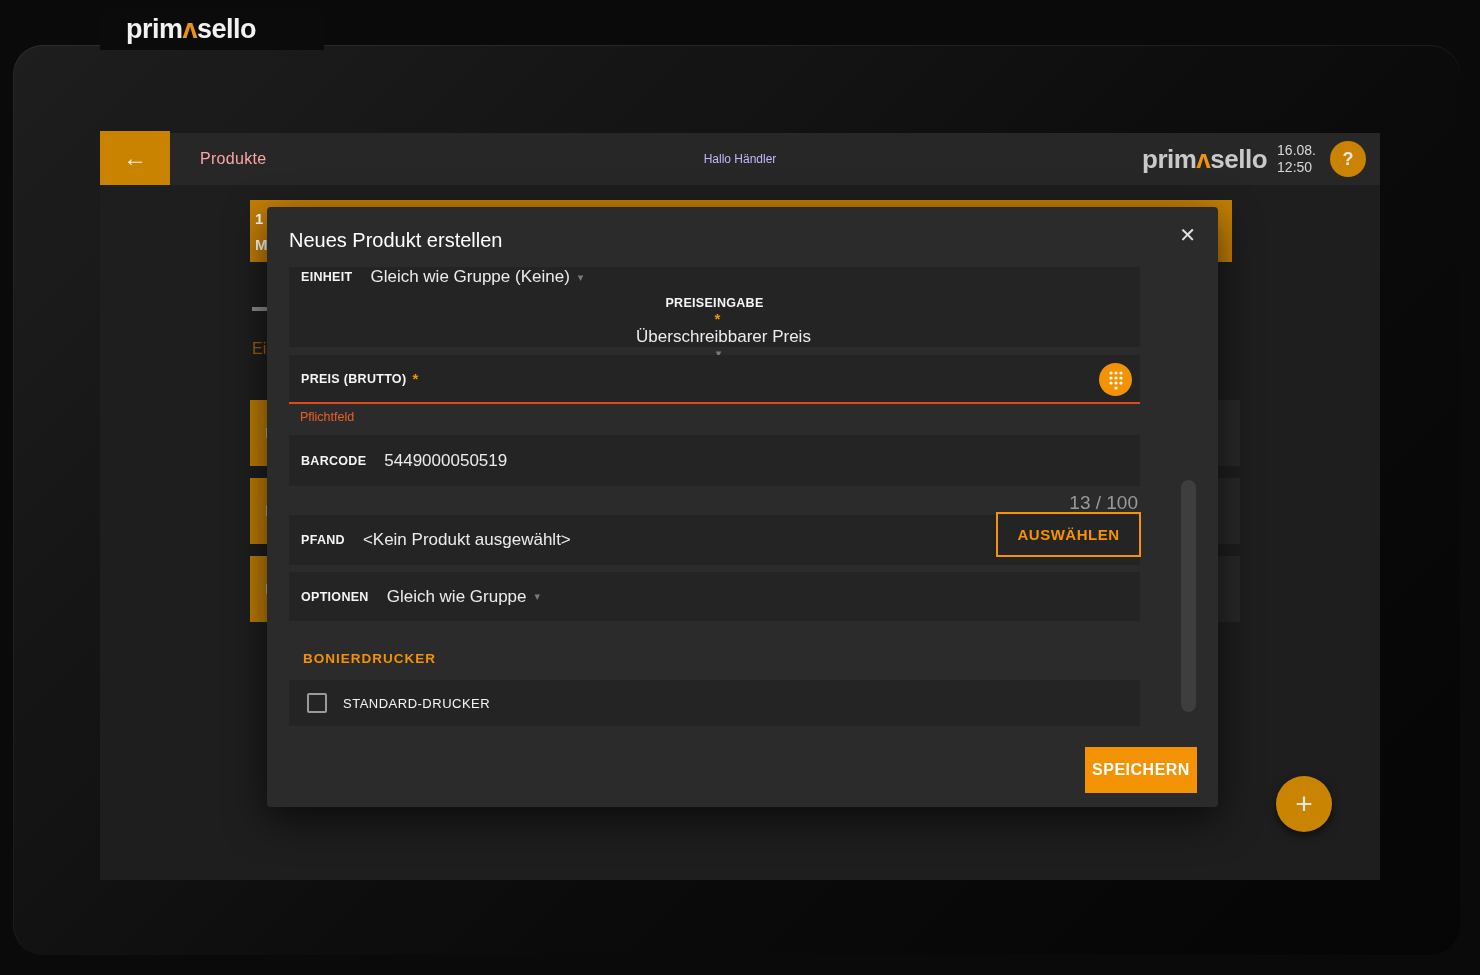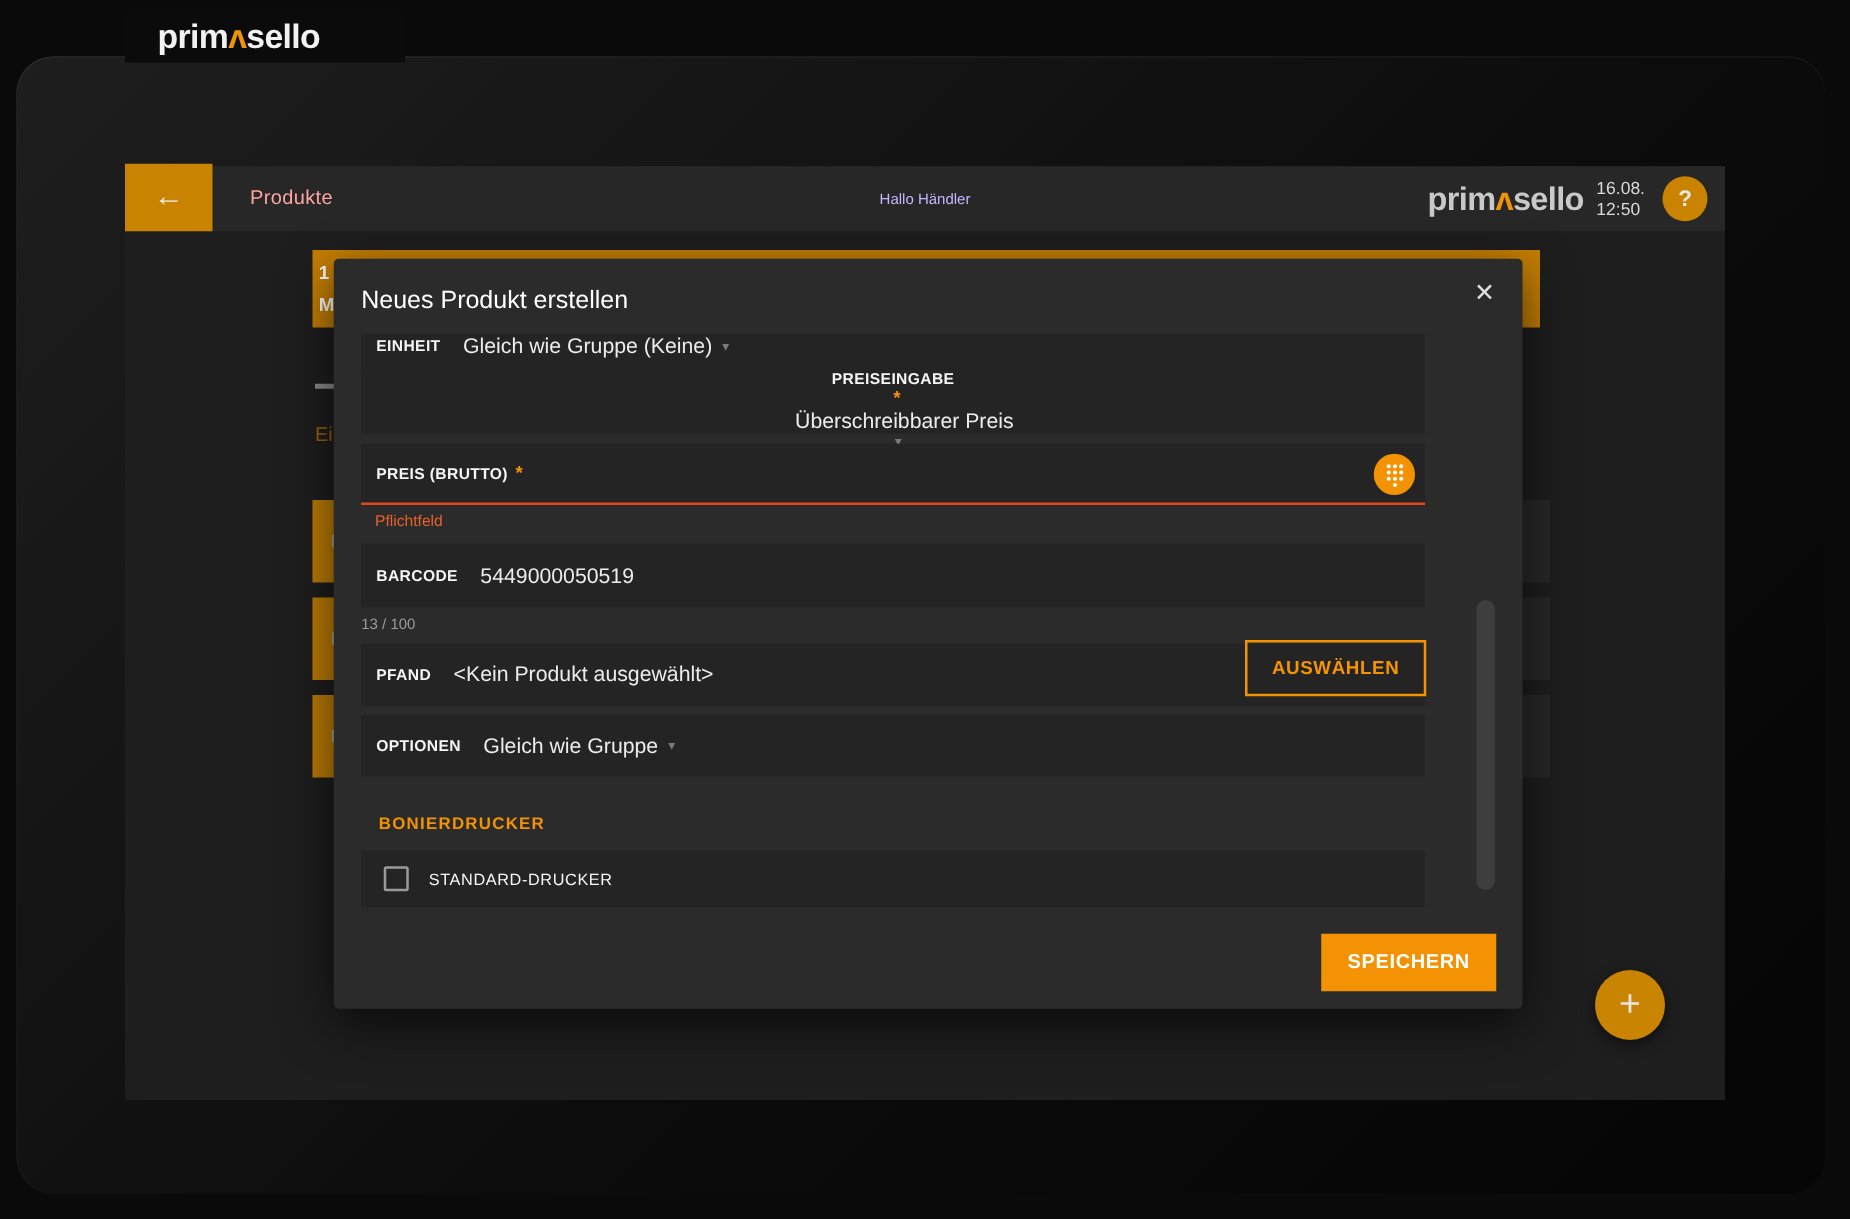--- a/index.html
+++ b/index.html
@@ -58,21 +58,21 @@
 
   .row-einheit { top:60px; height:35px; overflow:hidden; padding:0; }
   .row-einheit .row-inner { position:absolute; left:0; top:-15px; height:50px; width:100%;
                             display:flex; align-items:center; padding:0 12px; }
   .row-preiseingabe { top:89px; height:51px;flex-direction:column; }
   .row-preis { top:148px; height:49px; border-bottom:2px solid #e1491c; }
   .keypad-btn { position:absolute; right:8px; top:8px; width:33px; height:33px; border-radius:50%;
                 background:#f39203; border:none; cursor:pointer; display:flex; align-items:center; justify-content:center; }
   .error-text { position:absolute; left:33px; top:203px; font-size:12.5px; color:#e8602a; }
   .row-barcode { top:228px; height:51px; }
-  .counter { position:absolute; left:22px; top:285px; width:851px; text-align:left; font-size:12px; color:#9a9a9a;
+  .counter { position:absolute; left:22px; top:285px; width:851px; text-align:right; font-size:19px; color:#9a9a9a;
              padding-right:2px; }
   .row-pfand { top:308px; height:50px; }
   .select-btn { position:absolute; right:-1px; top:-3px; height:45px; width:145px; background:transparent;
                 border:2px solid #f59300; color:#f59300; font-weight:bold; font-size:15px; letter-spacing:0.5px;
                 cursor:pointer; font-family:"Liberation Sans", sans-serif; }
   .row-optionen { top:365px; height:49px; }
   .section-header { position:absolute; left:36px; top:444px; font-size:13.5px; font-weight:bold; color:#f39203;
                     letter-spacing:1px; }
   .row-checkbox { top:473px; height:46px; }
   .checkbox { width:20px; height:20px; border:2px solid #9a9a9a; border-radius:2px; background:transparent;
@@ -80,21 +80,21 @@
   .checkbox-label { font-size:13px; font-weight:normal; color:#f5f5f5; letter-spacing:0.5px; margin-left:16px; }
 
   .scroll-thumb { position:absolute; left:914px; top:273px; width:15px; height:232px; background:#3e3e3e;
                   border-radius:8px; }
 
   .modal-footer { position:absolute; left:0; bottom:0; width:100%; height:74px; display:flex; align-items:center;
                   justify-content:flex-end; gap:17px; padding-right:21px; }
   .btn-cancel { width:139px; height:46px; background:transparent; border:2px solid #f59300; color:#f59300;
                 font-weight:bold; font-size:16px; letter-spacing:0.5px; cursor:pointer;
                 font-family:"Liberation Sans", sans-serif; }
-  .btn-save { width:140px; height:46px; background:#f39203; border:none; color:#ffffff;
+  .btn-save { width:112px; height:46px; background:#f39203; border:none; color:#ffffff;
               font-weight:bold; font-size:16px; letter-spacing:0.5px; cursor:pointer;
               font-family:"Liberation Sans", sans-serif; }
 
   .fab { left:1276px; top:776px; width:56px; height:56px; border-radius:50%; background:#c98402; border:none;
          color:#e6e6e6; font-size:30px; font-weight:300; cursor:pointer; z-index:6;
          box-shadow:0 4px 10px rgba(0,0,0,0.5); display:flex; align-items:center; justify-content:center; }
 </style>
 </head>
 <body>
 

